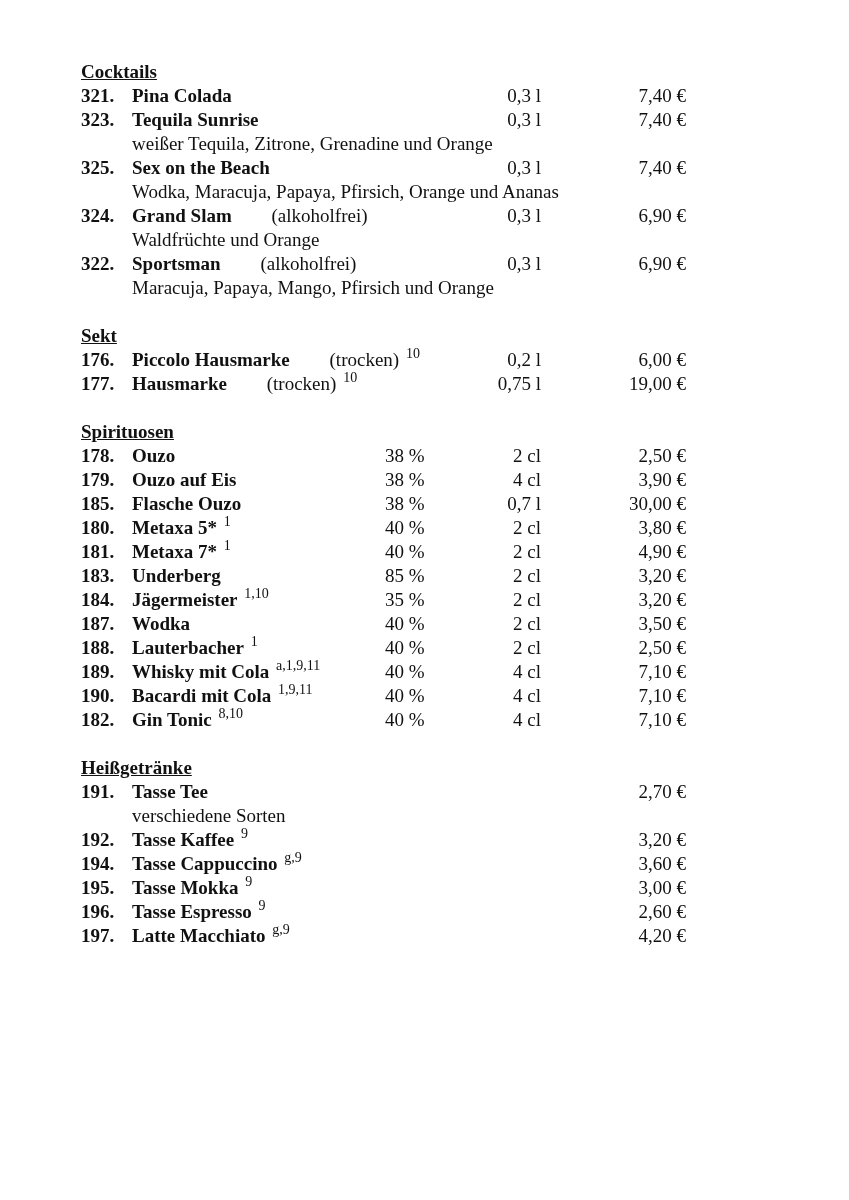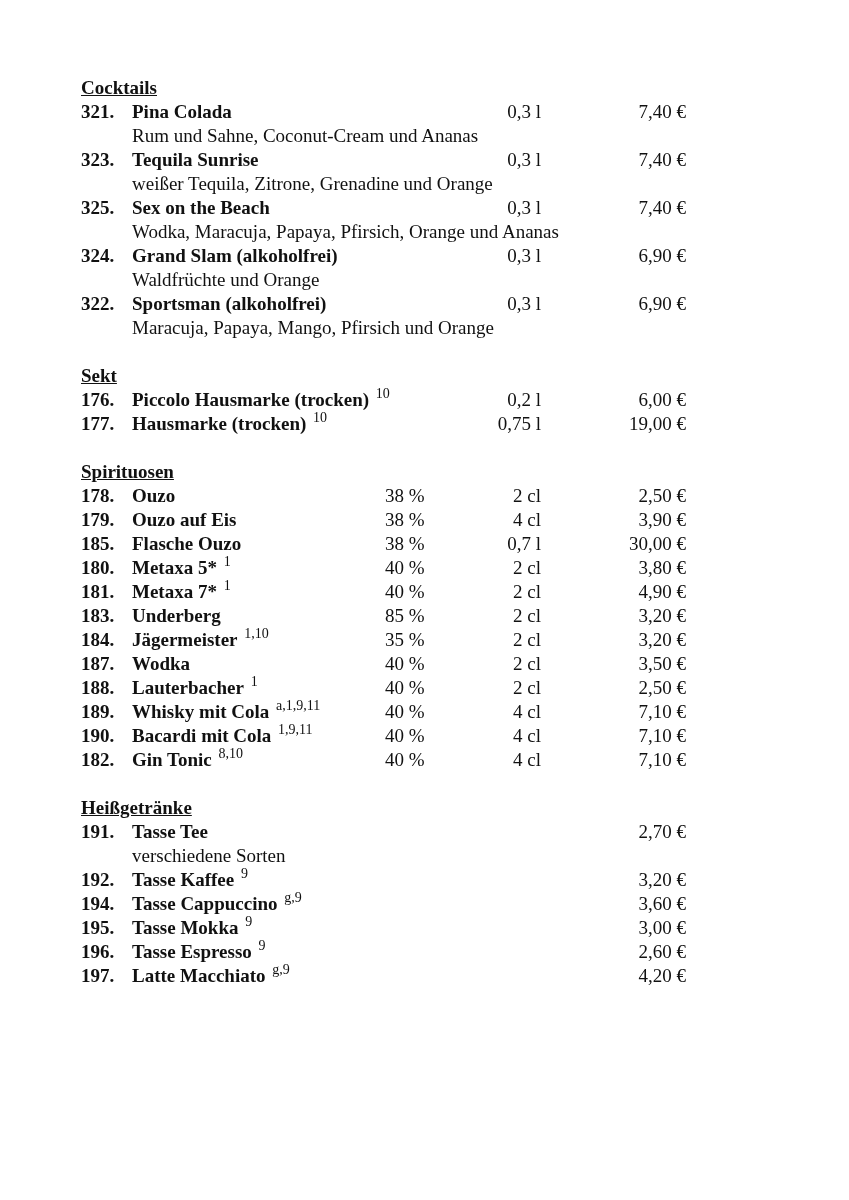--- a/index.html
+++ b/index.html
@@ -2,54 +2,51 @@
 <html><head>
   <meta charset="utf-8">
   <style>
     html, body { margin: 0; padding: 0; background: #ffffff; }
     body {
       width: 849px; height: 1200px; position: relative; overflow: hidden;
       font-family: "Liberation Serif", "DejaVu Serif", serif;
       color: #111111;
       font-size: 19px;
     }
-    .page { position: absolute; left: 81px; top: 76px; width: 620px; }
+    .page { position: absolute; left: 81px; top: 60px; width: 620px; }
     .section { margin-bottom: 24px; }
     .section-title {
       font-weight: bold; text-decoration: underline;
       height: 24px; line-height: 24px;
     }
     .row { position: relative; height: 24px; line-height: 24px; white-space: nowrap; }
     .num { position: absolute; left: 0; font-weight: bold; }
     .name { position: absolute; left: 51px; }
     .name b { font-weight: bold; }
-    .note { font-weight: bold; }
+    .note { font-weight: normal; margin-left: 35px; }
     sup { font-size: 14px; line-height: 0; vertical-align: 8px; margin-left: 2px; }
     .desc { position: absolute; left: 51px; }
     .pct { position: absolute; left: 304px; }
     .vol { position: absolute; left: 380px; width: 80px; text-align: right; }
     .price { position: absolute; right: 15px; text-align: right; }
   </style>
 </head>
 <body>
 
 <div class="page">
 
   <div class="section">
     <div class="section-title">Cocktails</div>
 
     <div class="row">
       <span class="num">321.</span>
       <span class="name"><b>Pina Colada</b></span>
       <span class="vol">0,3 l</span>
       <span class="price">7,40 €</span>
     </div>
-    <div class="row">
-      <span class="desc">Rum und Sahne, Coconut-Cream und Ananas</span>
-    </div>
 
     <div class="row">
       <span class="num">323.</span>
       <span class="name"><b>Tequila Sunrise</b></span>
       <span class="vol">0,3 l</span>
       <span class="price">7,40 €</span>
     </div>
     <div class="row">
       <span class="desc">weißer Tequila, Zitrone, Grenadine und Orange</span>
     </div>

